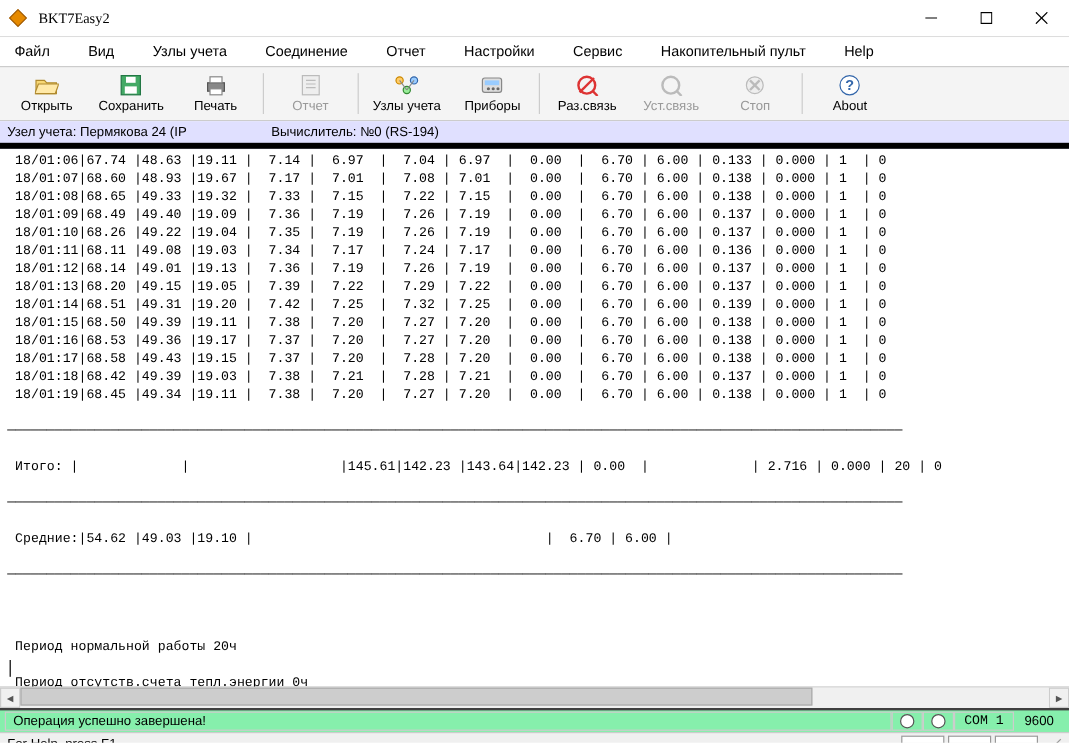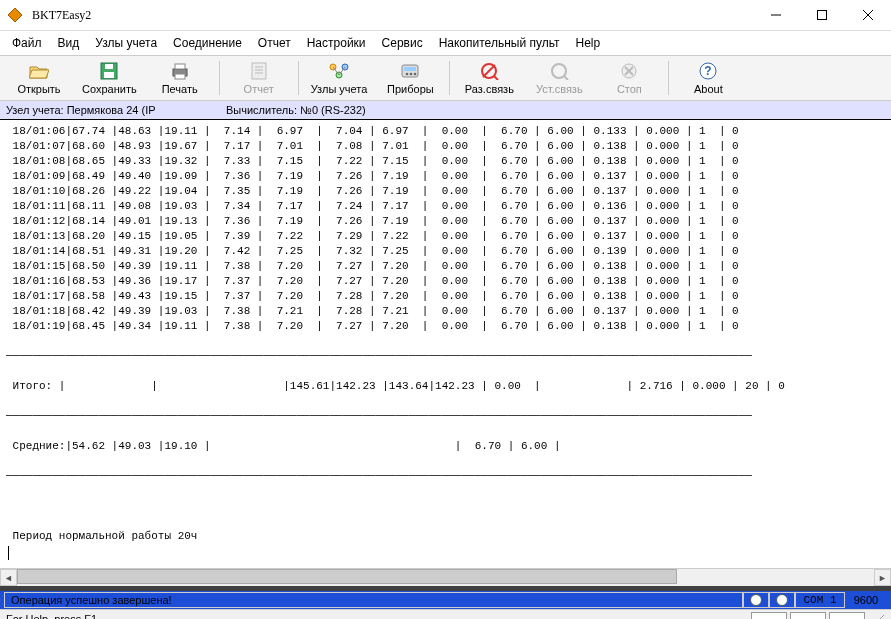--- a/index.html
+++ b/index.html
@@ -21,21 +21,21 @@
     border-bottom: 1px solid #ddd;
     font-family: Liberation Serif, serif;
   }
   .titlebar .icon { width: 30px; display:flex; align-items:center; justify-content:center;}
   .titlebar .title { flex: 1; font-size: 12px; padding-left: 2px;}
   .winbtn { width: 46px; height: 30px; display:flex; align-items:center; justify-content:center; font-family: "Segoe UI Symbol"; font-size: 10px; color:#333;}
   .menubar {
     height: 20px;
     padding: 2px 6px;
     display: flex;
-    gap: 4px;
+    gap: 20px;
     align-items: center;
     background: #fff;
     font-size: 12px;
   }
   .menubar span { padding: 2px 6px; cursor: default;}
   .toolbar {
     height: 44px;
     border-top: 1px solid #ccc;
     border-bottom: 1px solid #ccc;
     display: flex;
@@ -55,21 +55,21 @@
     color: #000;
     min-width: 54px;
   }
   .tbtn.disabled { color: #999; }
   .tbtn .ticon { height: 22px; display:flex; align-items:center; justify-content:center;}
   .tbtn .tlabel { line-height: 14px; }
   .vsep { width:1px; height:34px; background:#ccc; margin:0 4px;}
   .infobar {
     height: 18px;
     background: #e0e0ff;
-    border-bottom: 1px solid #000000;
+    border-bottom: 5px solid #000000;
     font-size: 11px;
     display: flex;
     align-items: center;
     padding: 0 6px;
     color: #000;
   }
   .infobar .col1 { width: 220px;}
   .report {
     font-family: "Courier New", monospace;
     font-size: 11px;
@@ -93,22 +93,22 @@
     background: #f0f0f0;
     border-top: 1px solid #ccc;
     display: flex;
     align-items: center;
   }
   .hsb .arrow { width: 17px; height: 17px; display:flex; align-items:center; justify-content:center; background:#f0f0f0; font-size:9px; color:#555; border:1px solid #ccc; box-sizing:border-box;}
   .hsb .track { flex:1; height:17px; background:#f0f0f0; position:relative;}
   .hsb .thumb { position:absolute; left:0; top:0; height:15px; width:660px; background:#cdcdcd; border:1px solid #aaa; box-sizing:border-box;}
   .status1 {
     height: 18px;
-    background: #1d4ed8;
-    border-top: 5px solid #404040;
+    background: #86efac;
+    border-top: 2px solid #404040;
     display:flex;
     align-items:center;
     font-size: 11px;
     padding: 0 4px;
   }
   .status1 .cell { border:1px solid #ccc; height:16px; box-sizing:border-box; display:flex; align-items:center; padding:0 6px;}
   .status1 .msg { flex:1; border-right:1px solid #ccc;}
   .status1 .conn { width:140px;}
   .status1 .led { width:26px; justify-content:center;}
   .status1 .com { width:50px; justify-content:center;font-family:Liberation Mono, monospace;}
@@ -271,31 +271,32 @@
           <circle cx="9" cy="9" r="8" fill="#fff" stroke="#36a"></circle>
           <text x="9" y="13" text-anchor="middle" font-size="12" fill="#36a" font-family="Arial" font-weight="bold">?</text>
         </svg>
       </div>
     <div class="tlabel">About</div>
   </div>
 </div>
 
 <div class="infobar">
   <div class="col1">Узел учета: Пермякова 24   (IP</div>
-  <div>Вычислитель: №0 (RS-232)</div>
+  <div>Вычислитель: №0 (RS-194)</div>
 </div>
 
 <div class="report"><div id="rows"><div> 18/01:06|67.74 |48.63 |19.11 |  7.14 |  6.97  |  7.04 | 6.97  |  0.00  |  6.70 | 6.00 | 0.133 | 0.000 | 1  | 0</div><div> 18/01:07|68.60 |48.93 |19.67 |  7.17 |  7.01  |  7.08 | 7.01  |  0.00  |  6.70 | 6.00 | 0.138 | 0.000 | 1  | 0</div><div> 18/01:08|68.65 |49.33 |19.32 |  7.33 |  7.15  |  7.22 | 7.15  |  0.00  |  6.70 | 6.00 | 0.138 | 0.000 | 1  | 0</div><div> 18/01:09|68.49 |49.40 |19.09 |  7.36 |  7.19  |  7.26 | 7.19  |  0.00  |  6.70 | 6.00 | 0.137 | 0.000 | 1  | 0</div><div> 18/01:10|68.26 |49.22 |19.04 |  7.35 |  7.19  |  7.26 | 7.19  |  0.00  |  6.70 | 6.00 | 0.137 | 0.000 | 1  | 0</div><div> 18/01:11|68.11 |49.08 |19.03 |  7.34 |  7.17  |  7.24 | 7.17  |  0.00  |  6.70 | 6.00 | 0.136 | 0.000 | 1  | 0</div><div> 18/01:12|68.14 |49.01 |19.13 |  7.36 |  7.19  |  7.26 | 7.19  |  0.00  |  6.70 | 6.00 | 0.137 | 0.000 | 1  | 0</div><div> 18/01:13|68.20 |49.15 |19.05 |  7.39 |  7.22  |  7.29 | 7.22  |  0.00  |  6.70 | 6.00 | 0.137 | 0.000 | 1  | 0</div><div> 18/01:14|68.51 |49.31 |19.20 |  7.42 |  7.25  |  7.32 | 7.25  |  0.00  |  6.70 | 6.00 | 0.139 | 0.000 | 1  | 0</div><div> 18/01:15|68.50 |49.39 |19.11 |  7.38 |  7.20  |  7.27 | 7.20  |  0.00  |  6.70 | 6.00 | 0.138 | 0.000 | 1  | 0</div><div> 18/01:16|68.53 |49.36 |19.17 |  7.37 |  7.20  |  7.27 | 7.20  |  0.00  |  6.70 | 6.00 | 0.138 | 0.000 | 1  | 0</div><div> 18/01:17|68.58 |49.43 |19.15 |  7.37 |  7.20  |  7.28 | 7.20  |  0.00  |  6.70 | 6.00 | 0.138 | 0.000 | 1  | 0</div><div> 18/01:18|68.42 |49.39 |19.03 |  7.38 |  7.21  |  7.28 | 7.21  |  0.00  |  6.70 | 6.00 | 0.137 | 0.000 | 1  | 0</div><div> 18/01:19|68.45 |49.34 |19.11 |  7.38 |  7.20  |  7.27 | 7.20  |  0.00  |  6.70 | 6.00 | 0.138 | 0.000 | 1  | 0</div></div>
 <div>─────────────────────────────────────────────────────────────────────────────────────────────────────────────────</div>
 <div> Итого: |             |                   |145.61|142.23 |143.64|142.23 | 0.00  |             | 2.716 | 0.000 | 20 | 0</div>
 <div>─────────────────────────────────────────────────────────────────────────────────────────────────────────────────</div>
 <div> Средние:|54.62 |49.03 |19.10 |                                     |  6.70 | 6.00 |</div>
 <div>─────────────────────────────────────────────────────────────────────────────────────────────────────────────────</div>
 <div>&nbsp;</div>
 <div> Период нормальной работы 20ч</div>
+<div> Период отсутств.счета тепл.энергии 0ч</div>
 
 
 
 
 
 <div class="cursor-line"></div>
 </div>
 
 <div class="hsb">
   <div class="arrow">◄</div>

